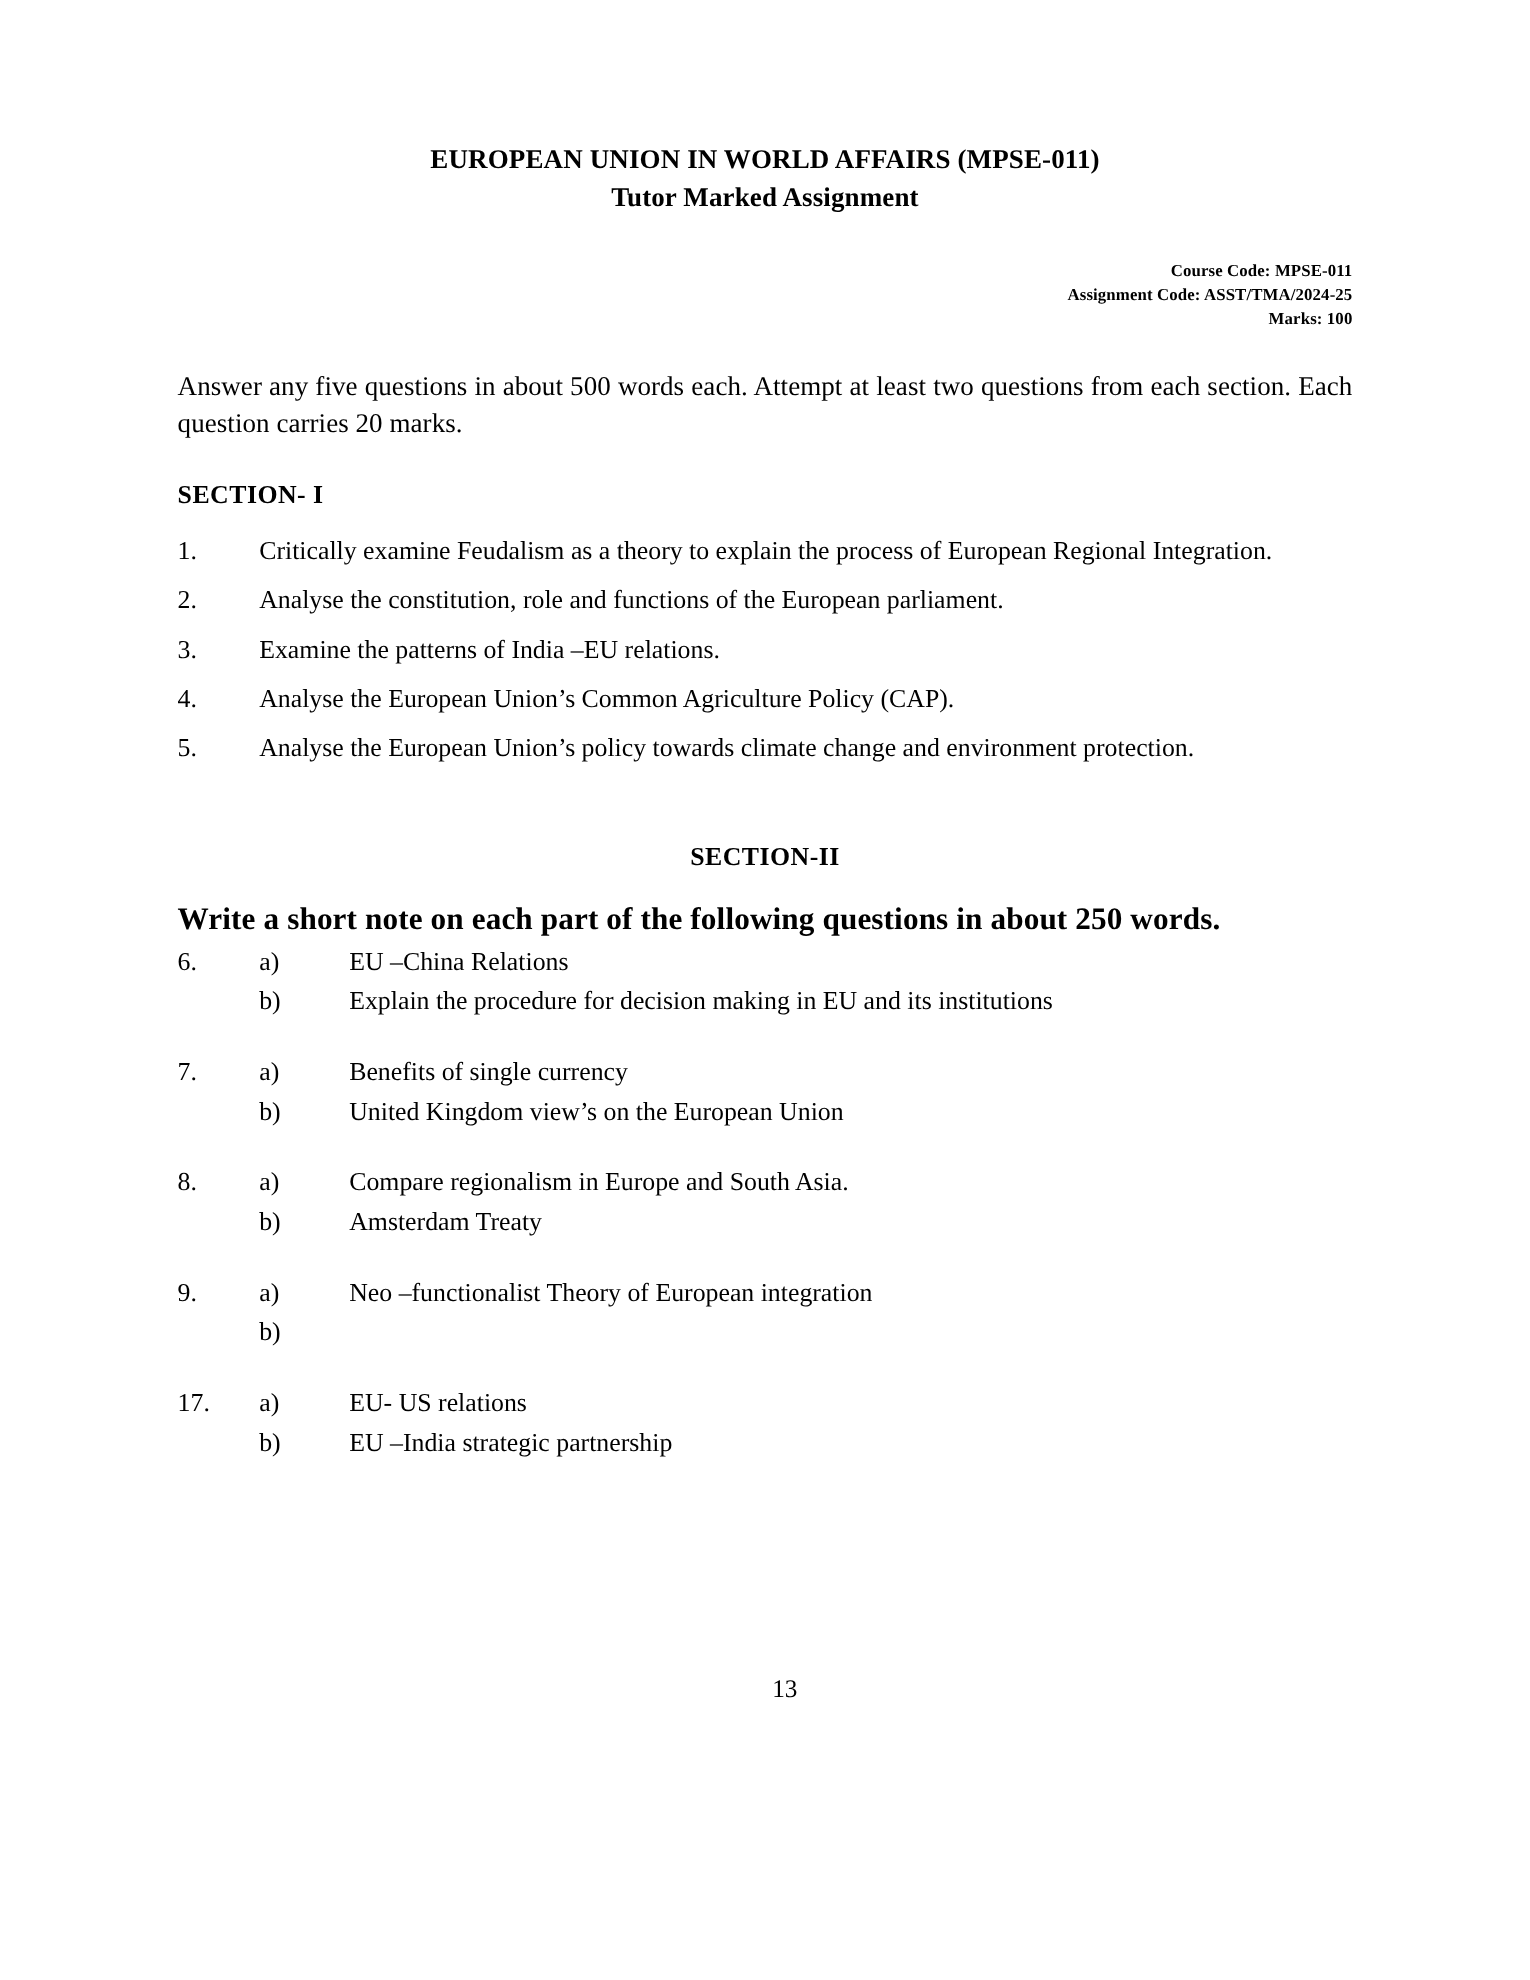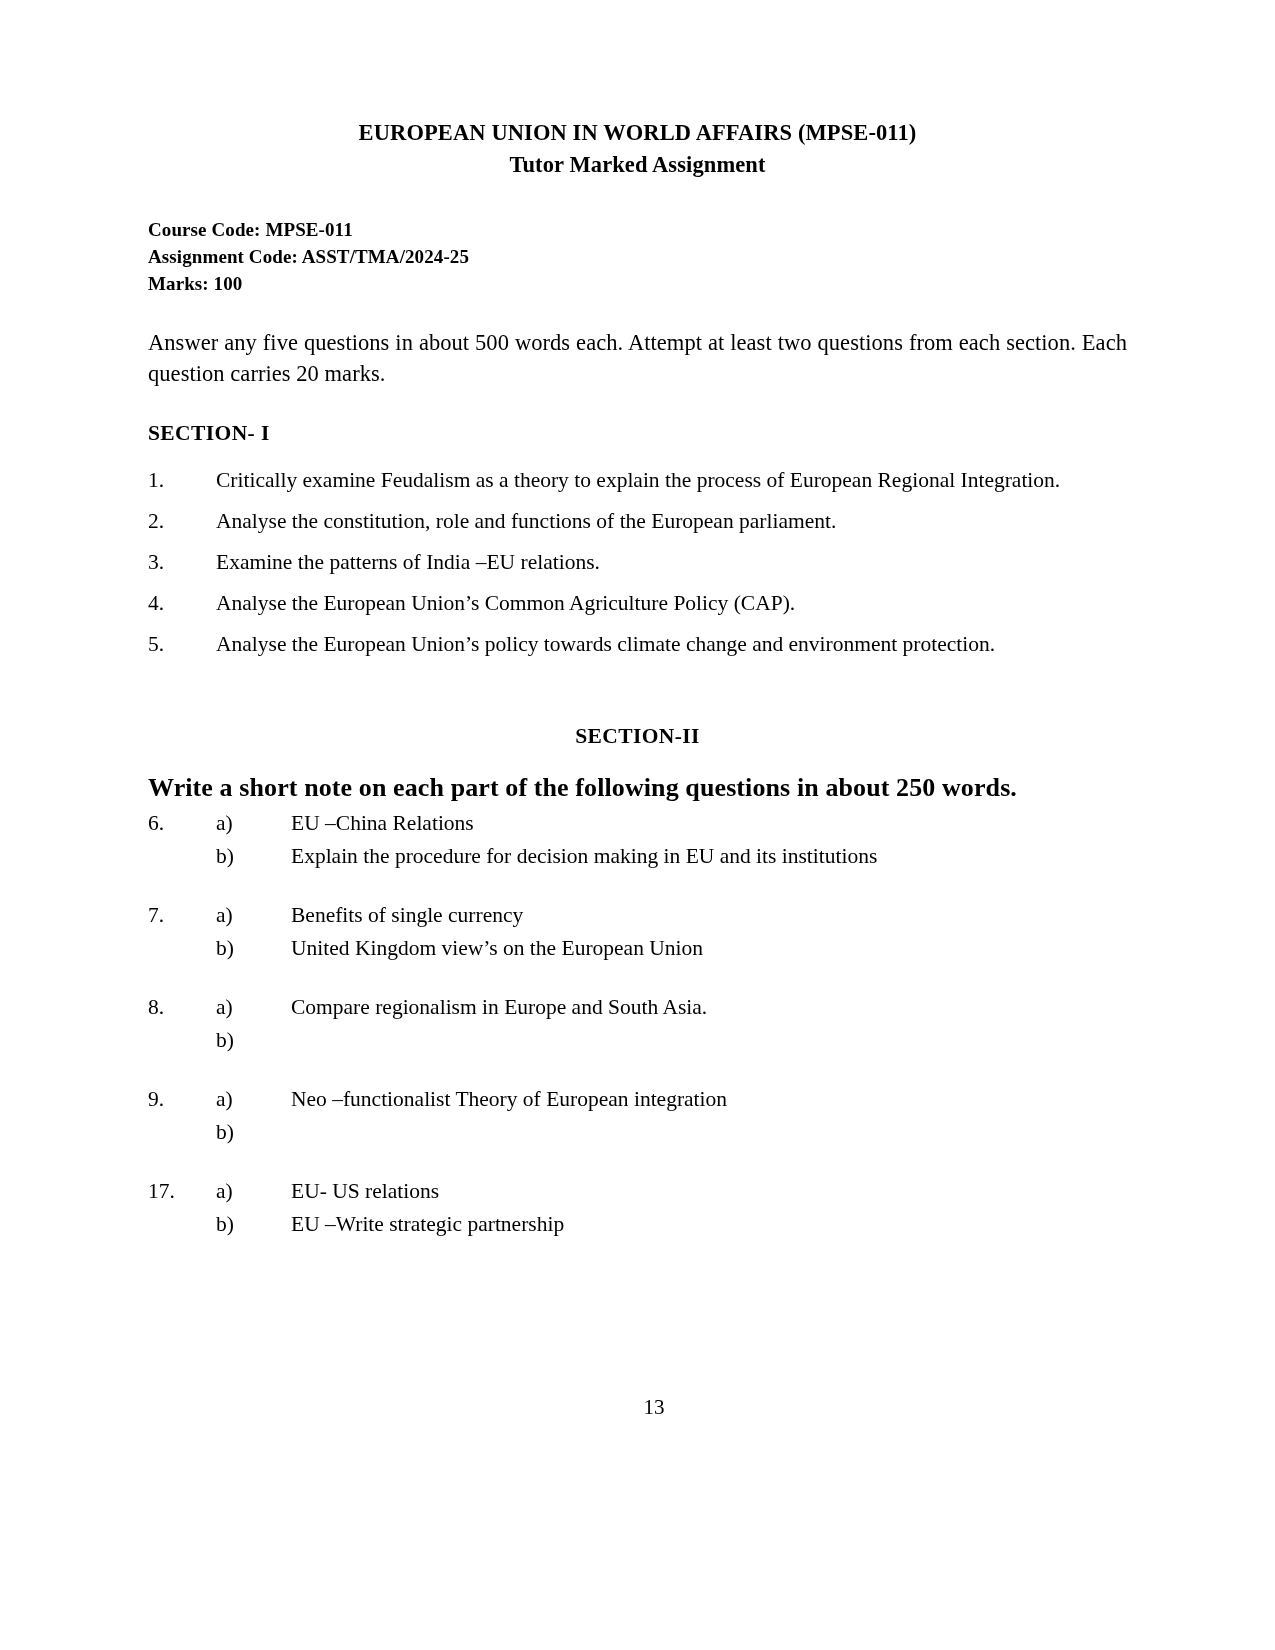--- a/index.html
+++ b/index.html
@@ -26,22 +26,23 @@
     font-weight: bold;
     font-size: 22.5px;
     line-height: 1.32;
     letter-spacing: 0.1px;
   }
   .title-line2 {
     margin-top: 2px;
   }
   .meta-block {
     margin-top: 38px;
-    font-weight: bold;
-    font-size: 19px;
+    text-align: right;
+    font-weight: bold;
+    font-size: 14px;
     line-height: 1.42;
     letter-spacing: 0.1px;
   }
   .instruction {
     margin-top: 30px;
     font-weight: normal;
     font-size: 22.5px;
     line-height: 1.36;
     text-align: justify;
     text-justify: inter-word;
@@ -206,20 +207,21 @@
 
     <div class="pair-group">
       <div class="pair-row">
         <div class="p-num">8.</div>
         <div class="p-letter">a)</div>
         <div class="p-text">Compare regionalism in Europe and South Asia.</div>
       </div>
       <div class="pair-row">
         <div class="p-num"></div>
         <div class="p-letter">b)</div>
+        <div class="p-text">Amsterdam Treaty</div>
       </div>
     </div>
 
     <div class="pair-group">
       <div class="pair-row">
         <div class="p-num">9.</div>
         <div class="p-letter">a)</div>
         <div class="p-text">Neo –functionalist Theory of European integration</div>
       </div>
       <div class="pair-row">
@@ -230,21 +232,21 @@
 
     <div class="pair-group">
       <div class="pair-row">
         <div class="p-num">17.</div>
         <div class="p-letter">a)</div>
         <div class="p-text">EU- US relations</div>
       </div>
       <div class="pair-row">
         <div class="p-num"></div>
         <div class="p-letter">b)</div>
-        <div class="p-text">EU –Write strategic partnership</div>
+        <div class="p-text">EU –India strategic partnership</div>
       </div>
     </div>
 
   </div>
 
   <div class="page-number">13</div>
 
 </div>
 
 </body></html>

